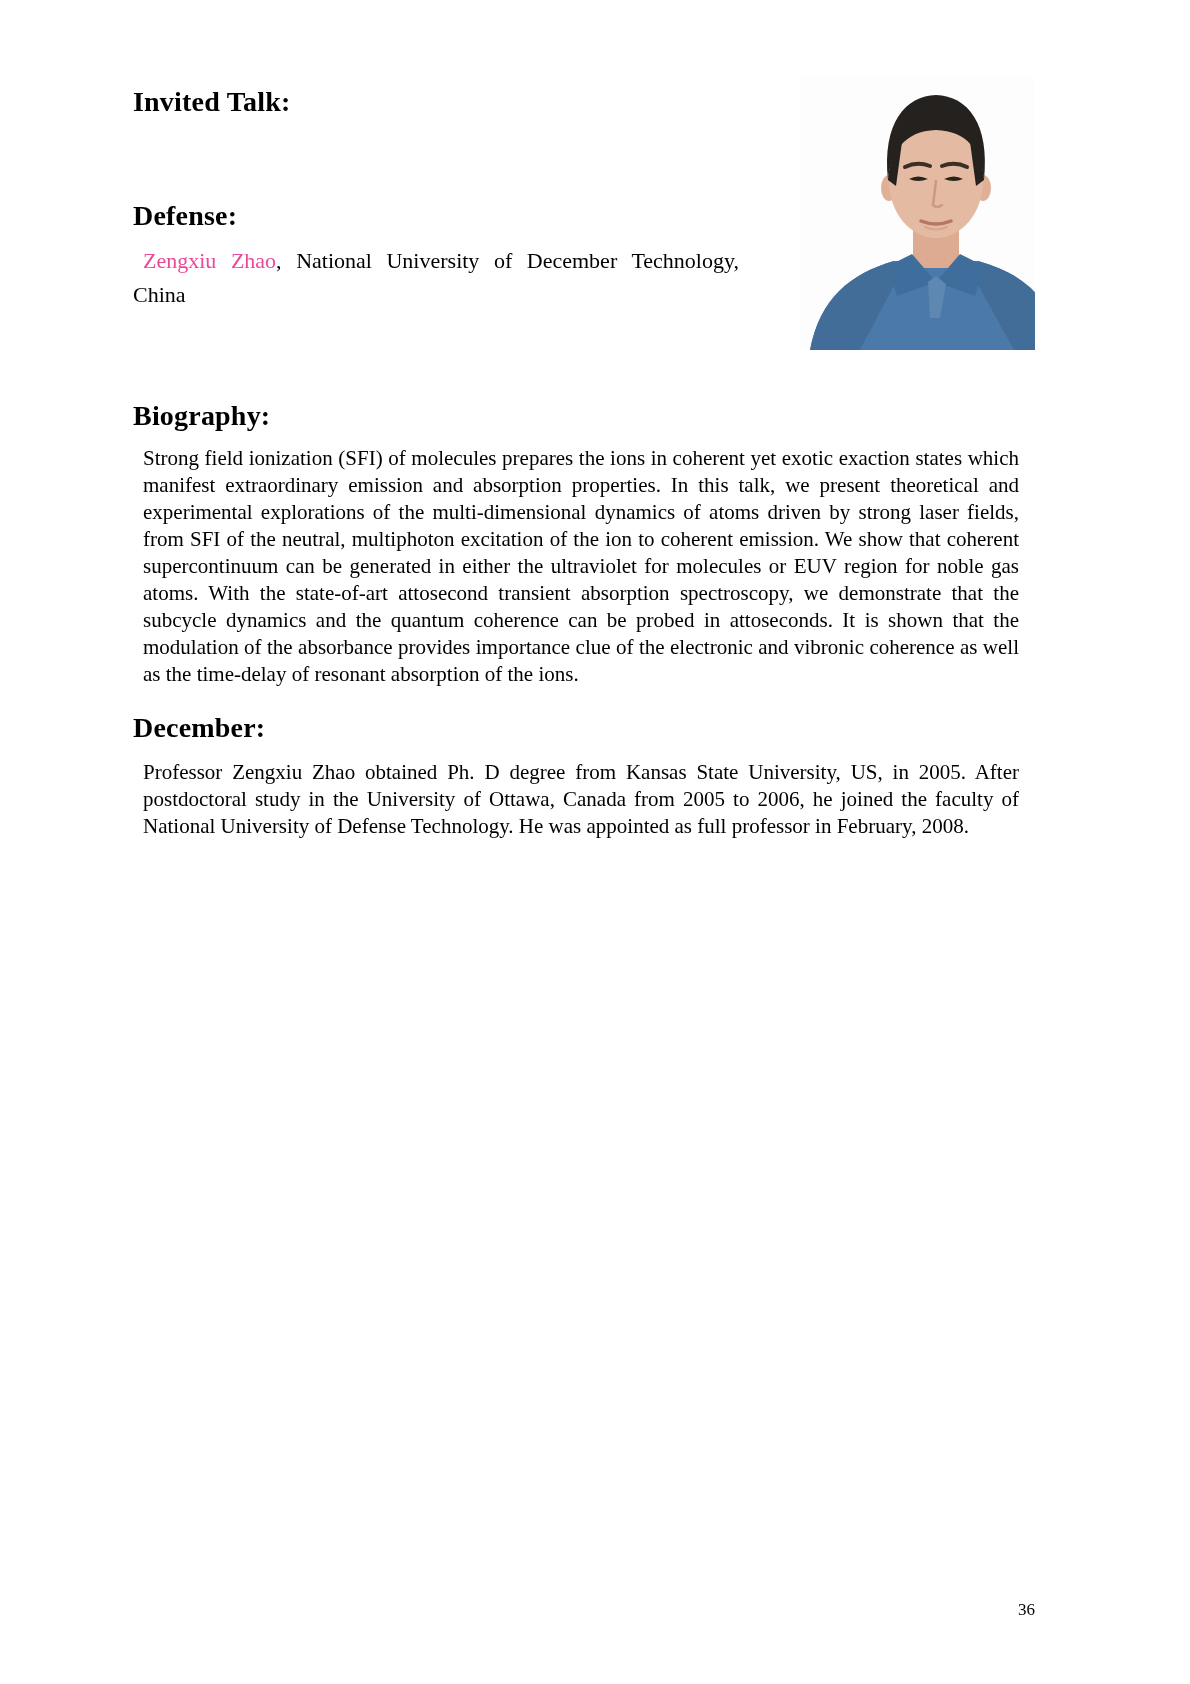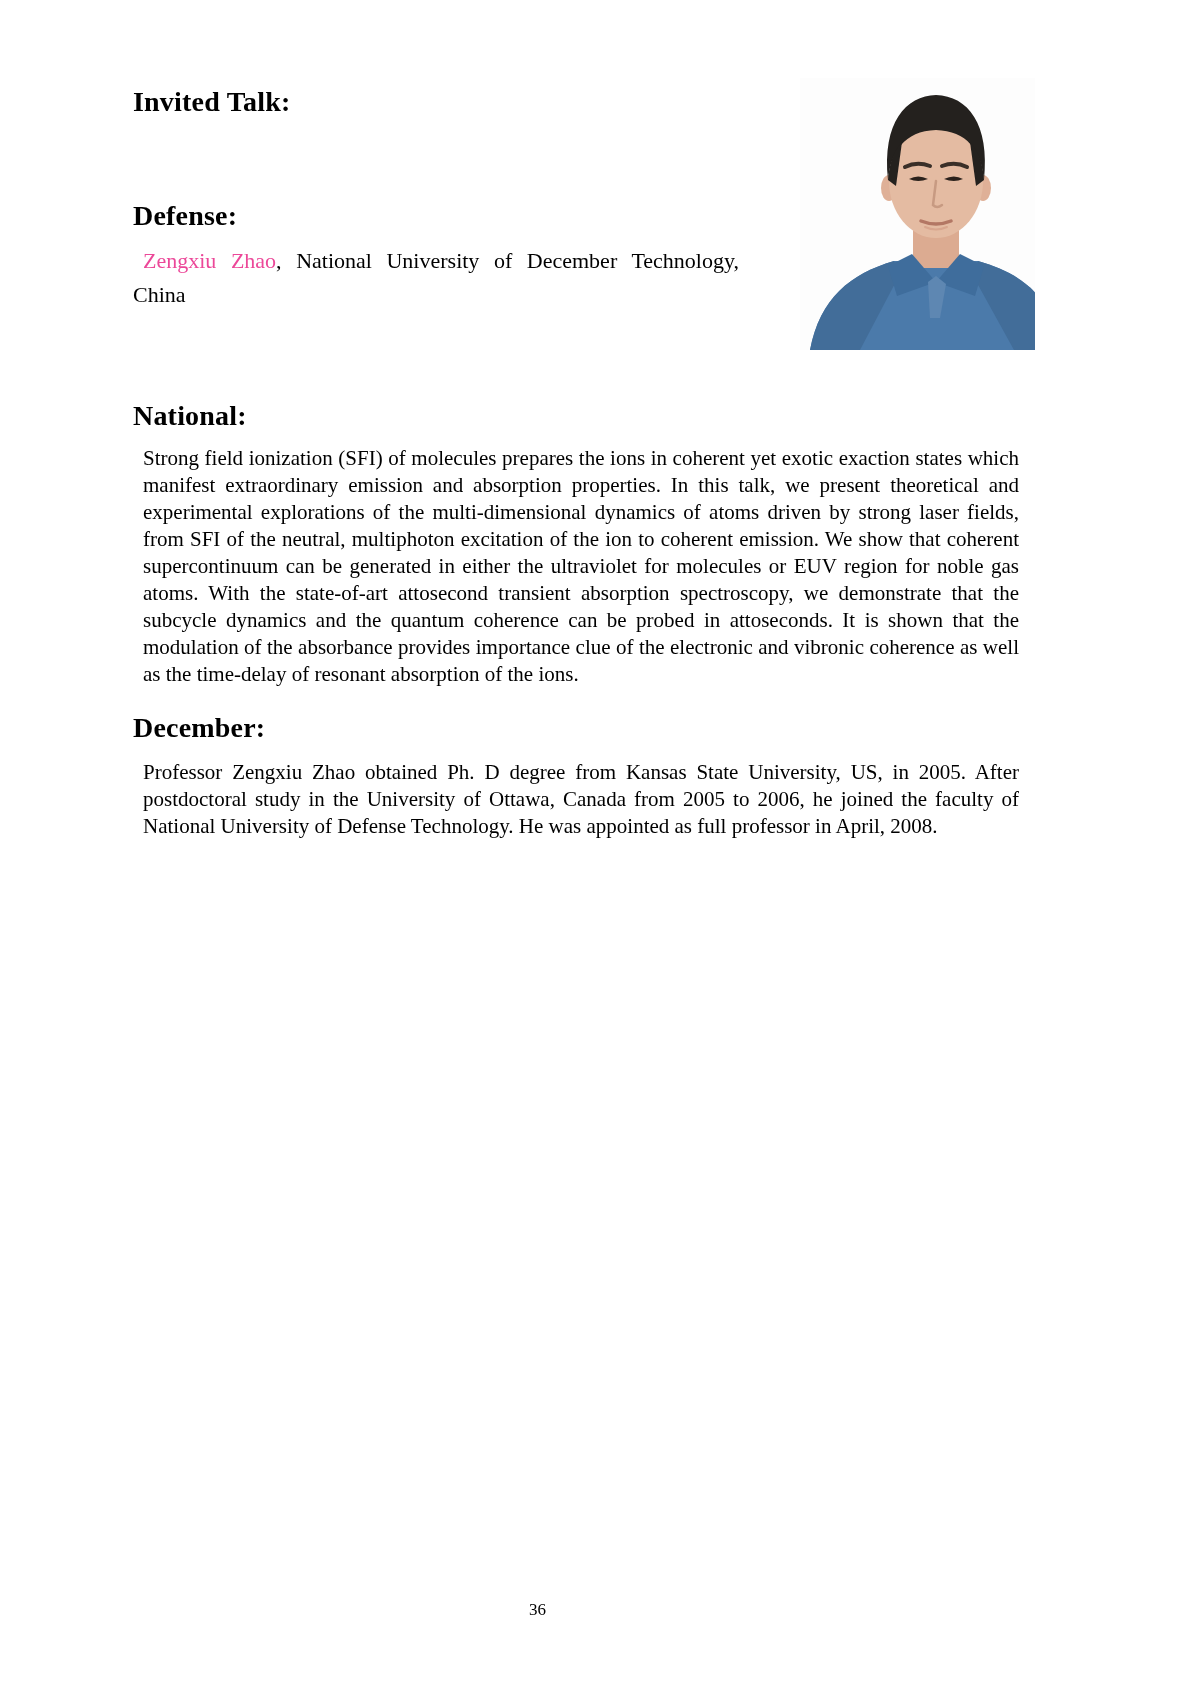--- a/index.html
+++ b/index.html
@@ -73,21 +73,21 @@
     height: 272px;
     background: #fdfdfd;
   }
   .photo-frame svg { display: block; width: 100%; height: 100%; }
 
   .page-number {
     position: absolute;
     left: 40px;
     right: 0;
     top: 1600px;
-    text-align: center;
+    text-align: right;
     font-size: 17px;
   }
 </style>
 </head>
 <body>
 
 <div class="page">
 
   <h1 class="heading invited-heading">Invited Talk:</h1>
 
@@ -126,23 +126,23 @@
       <path d="M109 101 Q 118 96 128 101 Q 118 105 109 101 Z" fill="#2b211c"></path>
       <path d="M144 101 Q 154 96 163 101 Q 154 105 144 101 Z" fill="#2b211c"></path>
 
       <path d="M136 103 L 133 127 Q 137 131 142 127" stroke="#c79a82" stroke-width="2.5" fill="none" stroke-linecap="round"></path>
 
       <path d="M121 143 Q 136 149 151 143" stroke="#b37764" stroke-width="3.5" fill="none" stroke-linecap="round"></path>
       <path d="M125 149 Q 136 154 147 149" stroke="#d8a68e" stroke-width="2" fill="none" stroke-linecap="round"></path>
     </svg>
   </div>
 
-  <h1 class="heading abstract-heading">National:</h1>
+  <h1 class="heading abstract-heading">Biography:</h1>
 
   <p class="body-text abstract-body">Strong field ionization (SFI) of molecules prepares the ions in coherent yet exotic exaction states which manifest extraordinary emission and absorption properties. In this talk, we present theoretical and experimental explorations of the multi-dimensional dynamics of atoms driven by strong laser fields, from SFI of the neutral, multiphoton excitation of the ion to coherent emission. We show that coherent supercontinuum can be generated in either the ultraviolet for molecules or EUV region for noble gas atoms. With the state-of-art attosecond transient absorption spectroscopy, we demonstrate that the subcycle dynamics and the quantum coherence can be probed in attoseconds. It is shown that the modulation of the absorbance provides importance clue of the electronic and vibronic coherence as well as the time-delay of resonant absorption of the ions.</p>
 
   <h1 class="heading bio-heading">December:</h1>
 
-  <p class="body-text bio-body">Professor Zengxiu Zhao obtained Ph. D degree from Kansas State University, US, in 2005. After postdoctoral study in the University of Ottawa, Canada from 2005 to 2006, he joined the faculty of National University of Defense Technology. He was appointed as full professor in April, 2008.</p>
+  <p class="body-text bio-body">Professor Zengxiu Zhao obtained Ph. D degree from Kansas State University, US, in 2005. After postdoctoral study in the University of Ottawa, Canada from 2005 to 2006, he joined the faculty of National University of Defense Technology. He was appointed as full professor in February, 2008.</p>
 
   <div class="page-number">36</div>
 
 </div>
 
 </body></html>

